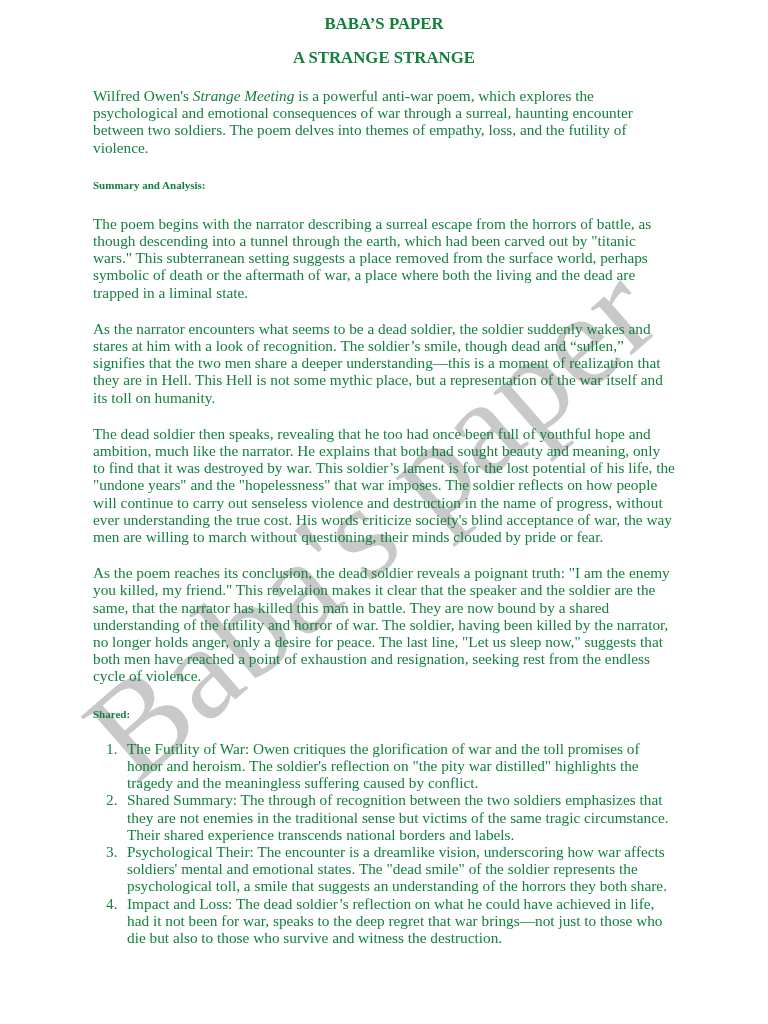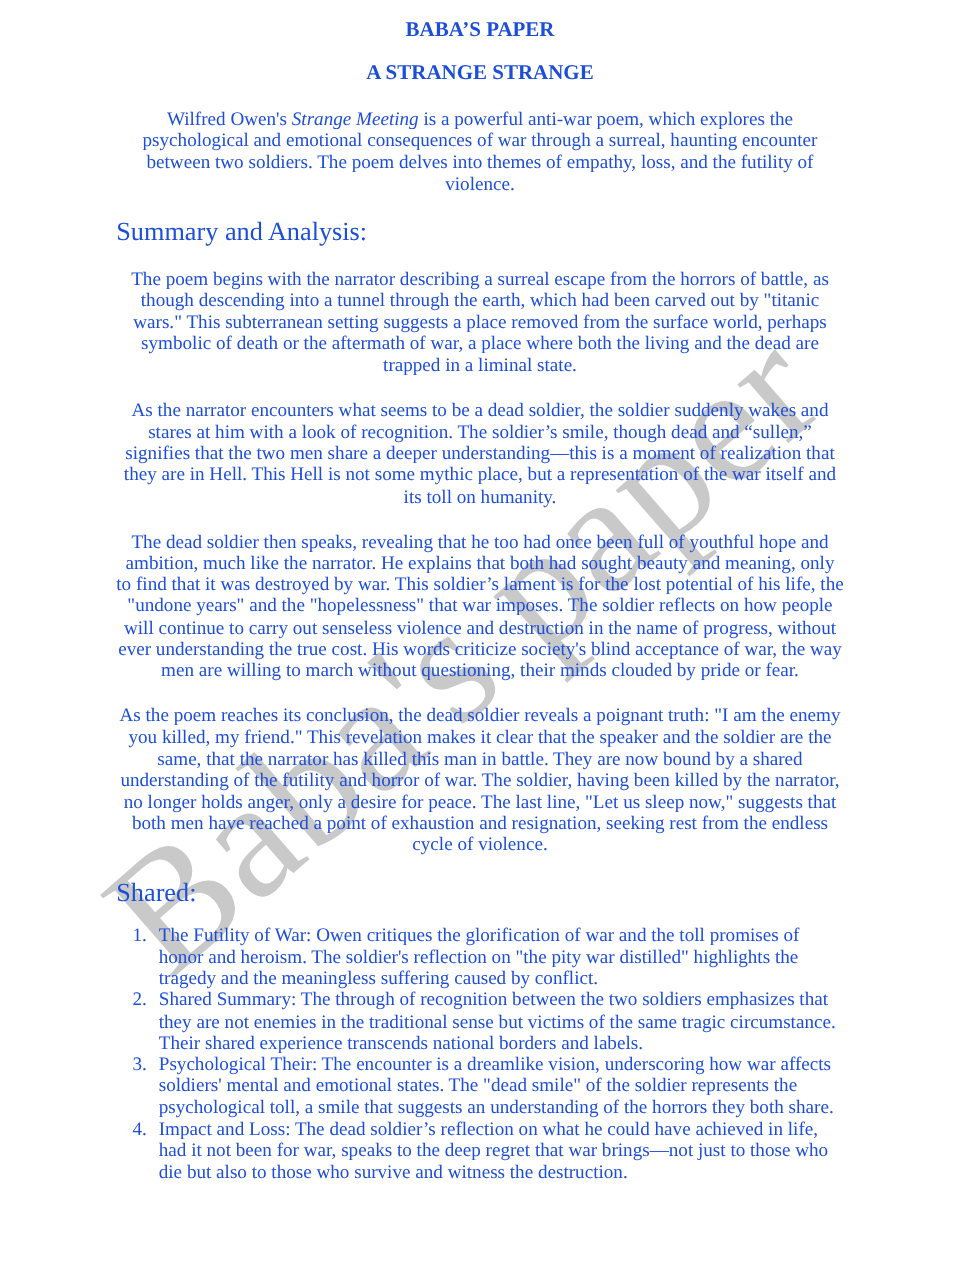--- a/index.html
+++ b/index.html
@@ -31,40 +31,40 @@
     z-index: 0;
     user-select: none;
     letter-spacing: 1px;
   }
   .content {
     position: relative;
     z-index: 1;
     box-sizing: border-box;
     width: 768px;
     padding: 14px 93px 0 93px;
-    color: #1d4ed8;
+    color: #15803d;
     font-size: 15.3px;
     line-height: 17.2px;
     text-align: left;
   }
   .doc-title, .doc-subtitle {
     text-align: center;
     font-weight: bold;
     font-size: 16.8px;
     line-height: 20px;
   }
   .doc-title  { margin: 0 0 14px 0; }
   .doc-subtitle { margin: 0 0 16px 0; }
   .section-heading {
-    font-weight: normal;
-    font-size: 21px;
+    font-weight: bold;
+    font-size: 11px;
     line-height: 21px;
     margin: 15px 0;
   }
-  p { margin: 19px 0; text-align: center; }
+  p { margin: 19px 0; }
   .italic { font-style: italic; }
   ol.themes-list {
     margin: 15px 0 0 0;
     padding: 0 0 0 34px;
     list-style: none;
     counter-reset: themeItem;
   }
   ol.themes-list li {
     counter-increment: themeItem;
     position: relative;

